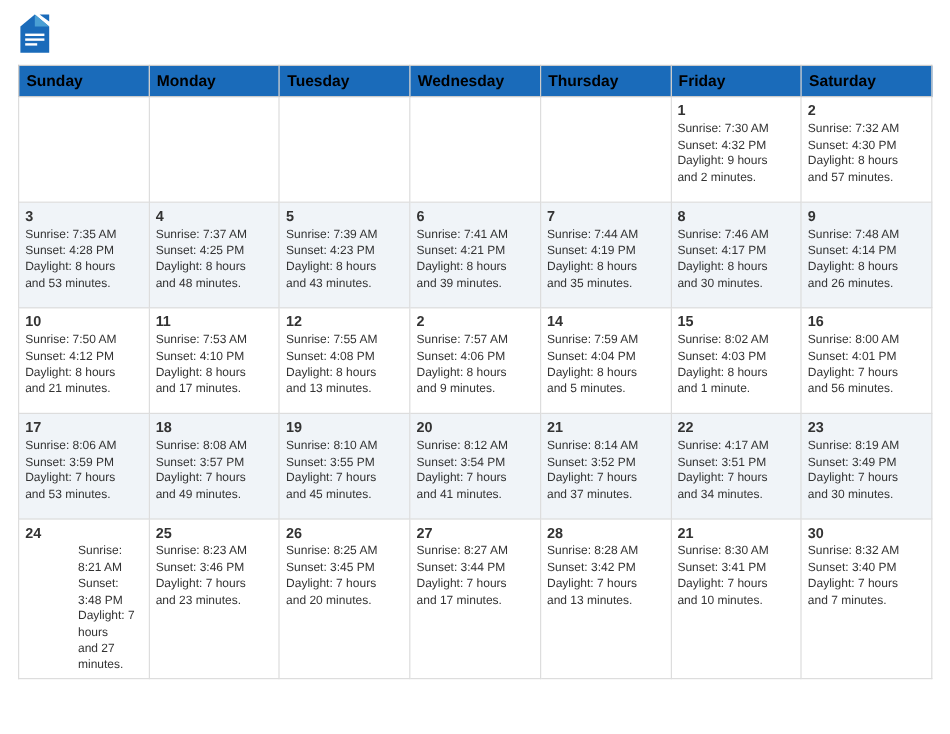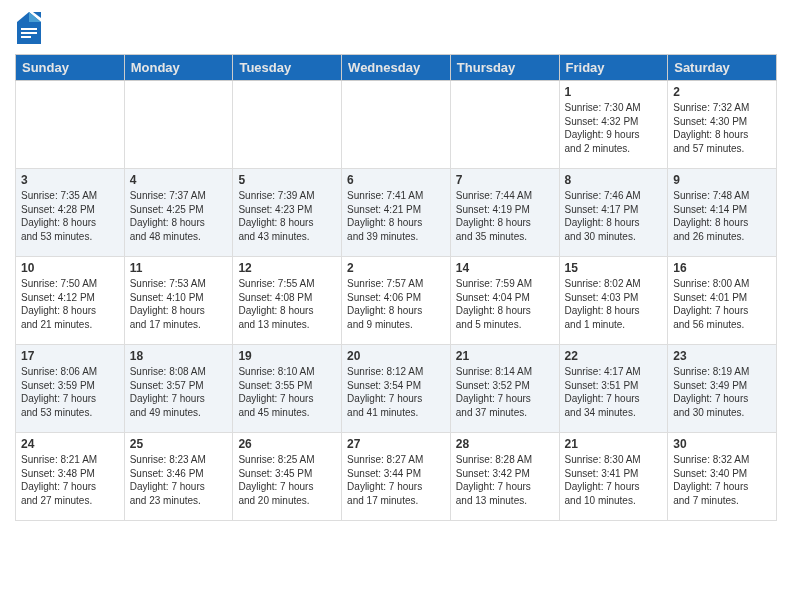--- a/index.html
+++ b/index.html
@@ -44,21 +44,21 @@
     .location {
       font-size: 14px;
       color: #555;
     }
     .calendar {
       width: 100%;
       border-collapse: collapse;
     }
     .calendar th {
       background-color: #1a6bba;
-      color: #e5e5e5;
+      color: #000000;
       text-align: left;
       padding: 5px 6px;
       font-size: 13px;
       font-weight: bold;
       border: 1px solid #ccc;
     }
     .calendar td {
       vertical-align: top;
       border: 1px solid #ddd;
       padding: 4px 5px;
@@ -295,21 +295,21 @@
             <span class="day-num">23</span>
             <div class="day-detail" style="white-space: pre-line;">Sunrise: 8:19 AM
 Sunset: 3:49 PM
 Daylight: 7 hours
 and 30 minutes.</div>
           </td>
         </tr>
         <tr>
           <td>
             <span class="day-num">24</span>
-            <div class="day-detail" style="white-space: pre-line;">Sunrise: 8:21 AM
+            <div class="day-detail" style="white-space: pre-line; margin-left: 44px;">Sunrise: 8:21 AM
 Sunset: 3:48 PM
 Daylight: 7 hours
 and 27 minutes.</div>
           </td>
           <td>
             <span class="day-num">25</span>
             <div class="day-detail" style="white-space: pre-line;">Sunrise: 8:23 AM
 Sunset: 3:46 PM
 Daylight: 7 hours
 and 23 minutes.</div>

